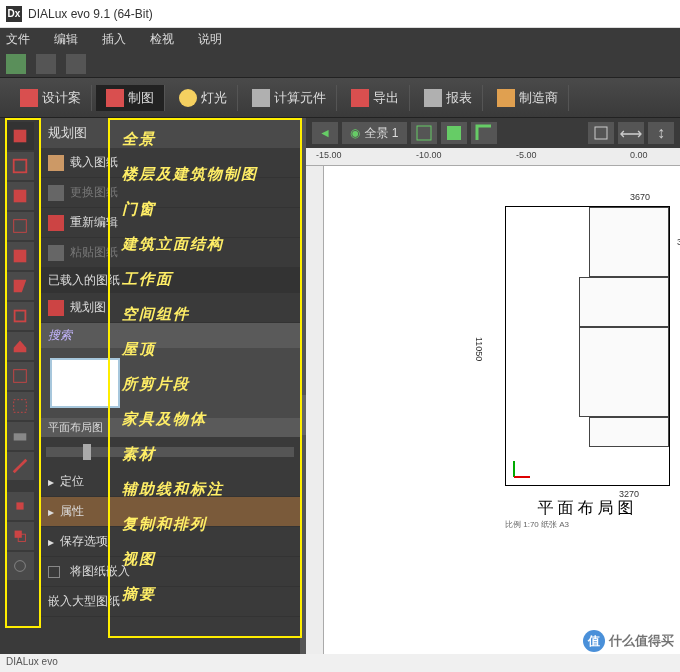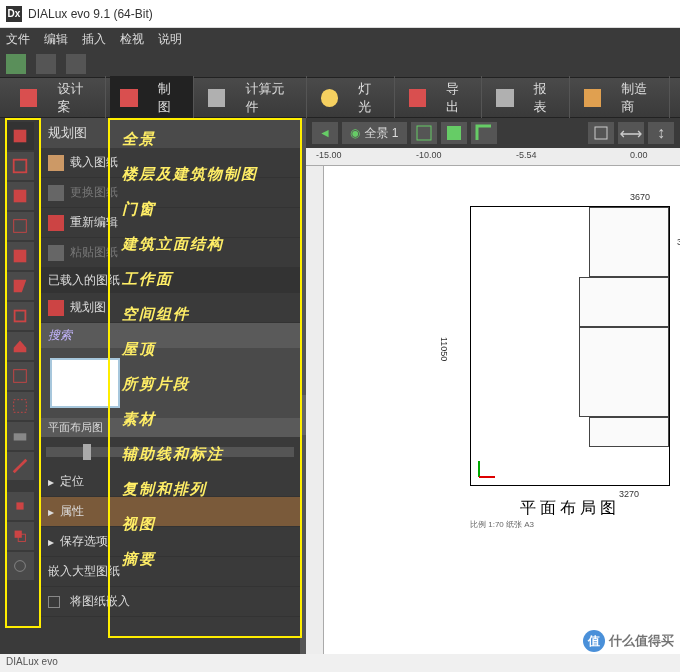--- a/index.html
+++ b/index.html
@@ -1,28 +1,28 @@
 <!DOCTYPE html>
 <html><head>
 <meta charset="utf-8">
 <style>
 * { margin: 0; padding: 0; box-sizing: border-box; font-family: "Microsoft YaHei", sans-serif; }
 body { width: 680px; height: 672px; background: #fff; overflow: hidden; position: relative; }
 
 .titlebar { height: 28px; background: #fff; display: flex; align-items: center; padding: 0 6px; font-size: 12px; color: #333; border-bottom: 1px solid #ddd; }
 .titlebar .app-icon { width: 16px; height: 16px; background: #333; color: #fff; font-size: 10px; display: flex; align-items: center; justify-content: center; margin-right: 6px; font-weight: bold; }
 
-.menubar { height: 22px; background: #3a3a3a; display: flex; align-items: center; padding: 0 6px; gap: 14px; color: #ddd; font-size: 12px; }
+.menubar { height: 22px; background: #3a3a3a; display: flex; align-items: center; padding: 0 6px; gap: 24px; color: #ddd; font-size: 12px; }
 .menubar span { cursor: pointer; }
 
 .quickbar { height: 28px; background: #3a3a3a; border-bottom: 1px solid #222; display: flex; align-items: center; padding: 0 6px; gap: 10px; }
 .qb-btn { width: 20px; height: 20px; background: #555; display: inline-block; }
 
 .maintoolbar { height: 40px; background: linear-gradient(#4a4a4a,#3a3a3a); display: flex; align-items: center; padding: 0 10px; gap: 4px; border-bottom: 1px solid #222; }
-.mt-item { display: flex; align-items: center; gap: 20px; padding: 4px 10px; color: #ddd; font-size: 13px; cursor: pointer; border-right: 1px solid #555; }
+.mt-item { display: flex; align-items: center; gap: 4px; padding: 4px 10px; color: #ddd; font-size: 13px; cursor: pointer; border-right: 1px solid #555; }
 .mt-item.active { background: #222; }
 .mt-icon { width: 18px; height: 18px; display: inline-block; }
 
 .workspace { display: flex; height: 554px; }
 .lefticons { width: 40px; background: #3a3a3a; display: flex; flex-direction: column; align-items: center; padding: 4px 0; gap: 2px; }
 .li-btn { width: 28px; height: 28px; background: #4a4a4a; cursor: pointer; display: flex; align-items: center; justify-content: center; }
 .li-btn svg { width: 18px; height: 18px; }
 
 .sidepanel { width: 260px; background: #3a3a3a; color: #ddd; font-size: 12px; position: relative; }
 .sp-header { background: #4a4a4a; padding: 6px 8px; font-size: 13px; }
@@ -36,21 +36,21 @@
 .sp-slider::after { content:""; position:absolute; left:15%; top:-3px; width:8px; height:16px; background:#aaa; }
 
 .canvas-area { flex: 1; background: #fff; position: relative; overflow: hidden; }
 .canvas-toolbar { height: 30px; background: #3a3a3a; display: flex; align-items: center; padding: 0 6px; gap: 4px; }
 .ct-btn { height: 22px; min-width: 26px; background: #555; cursor: pointer; display: flex; align-items: center; justify-content: center; }
 .ct-btn.label { color: #ddd; font-size: 12px; padding: 0 8px; }
 .ruler-h { height: 18px; background: #ededed; border-bottom: 1px solid #aaa; position: relative; font-size: 9px; color: #444; }
 .ruler-tick { position: absolute; top: 2px; }
 .ruler-v { position: absolute; left: 0; top: 48px; width: 18px; bottom: 0; background: #ededed; border-right: 1px solid #aaa; }
 .drawing { position: absolute; left: 18px; top: 48px; right: 0; bottom: 0; background: #fff; }
-.floorplan { position: absolute; right: 10px; top: 40px; width: 200px; height: 340px; }
+.floorplan { position: absolute; right: 10px; top: 40px; width: 165px; height: 340px; }
 .fp-outer { border: 1px solid #000; width: 100%; height: 280px; position: relative; }
 .fp-room { position: absolute; border: 1px solid #444; background: #fafafa; }
 .fp-dim { position: absolute; font-size: 9px; color: #333; }
 .fp-title { text-align: center; font-size: 16px; margin-top: 12px; letter-spacing: 4px; font-weight: 500; }
 .fp-subtitle { font-size: 8px; color: #666; }
 
 
 .hl-box { position: absolute; border: 2px solid #ffee00; pointer-events: none; z-index: 50; }
 .hl-left { left: 5px; top: 118px; width: 36px; height: 510px; }
 .hl-menu { left: 108px; top: 118px; width: 194px; height: 520px; }
@@ -92,26 +92,26 @@
 <div class="maintoolbar">
   <div class="mt-item">
       <span class="mt-icon" style="background:#d94f4f"></span>
       <span>设计案</span>
     </div>
   <div class="mt-item active">
       <span class="mt-icon" style="background:#d94f4f"></span>
       <span>制图</span>
     </div>
   <div class="mt-item">
+      <span class="mt-icon" style="background:#f5d060;border-radius:50%"></span>
+      <span>灯光</span>
+    </div>
+  <div class="mt-item">
       <span class="mt-icon" style="background:#b0b0b0"></span>
       <span>计算元件</span>
-    </div>
-  <div class="mt-item">
-      <span class="mt-icon" style="background:#f5d060;border-radius:50%"></span>
-      <span>灯光</span>
     </div>
   <div class="mt-item">
       <span class="mt-icon" style="background:#d94f4f"></span>
       <span>导出</span>
     </div>
   <div class="mt-item">
       <span class="mt-icon" style="background:#b0b0b0"></span>
       <span>报表</span>
     </div>
   <div class="mt-item">
@@ -228,25 +228,25 @@
     <div class="sp-section" style="background:#5a5a5a;font-style:italic;color:#c4b5fd">搜索</div>
     <div style="background:#4a4a4a;padding:4px;display:flex">
       <div class="sp-thumb"></div>
     </div>
     <div class="sp-thumblabel">平面布局图</div>
     <div class="sp-slider"></div>
     <div class="sp-row">▸ <span>定位</span></div>
     <div class="sp-row" style="background:#7a5a3a">▸ <span>属性</span></div>
     <div class="sp-row">▸ <span>保存选项</span></div>
     <div class="sp-row">
-        <span>嵌入大型图纸</span>
-      </div>
-    <div class="sp-row">
         <span style="width:12px;height:12px;border:1px solid #888;display:inline-block;margin-right:4px"></span>
         <span>将图纸嵌入</span>
+      </div>
+    <div class="sp-row">
+        <span>嵌入大型图纸</span>
       </div>
     <div class="collapse-handle"></div>
   </div>
 
   <div class="divider-v"></div>
 
   <div class="canvas-area">
     <div class="canvas-toolbar">
       <div class="ct-btn" style="color:#6c6;font-size:12px">◄</div>
       <div class="ct-btn label">
@@ -273,21 +273,21 @@
           <svg width="18" height="18">
             <rect x="3" y="3" width="12" height="12" fill="none" stroke="#ccc"></rect>
           </svg>
         </div>
       <div class="ct-btn" style="color:#ccc">⟷</div>
       <div class="ct-btn" style="color:#ccc">↕</div>
     </div>
     <div class="ruler-h">
       <span class="ruler-tick" style="left:10px">-15.00</span>
       <span class="ruler-tick" style="left:110px">-10.00</span>
-      <span class="ruler-tick" style="left:210px">-5.54</span>
+      <span class="ruler-tick" style="left:210px">-5.00</span>
       <span class="ruler-tick" style="left:324px">0.00</span>
     </div>
     <div class="ruler-v"></div>
     <div class="drawing">
       <div class="floorplan">
         <span class="fp-dim" style="top:-14px;right:20px">3670</span>
         <div class="fp-outer">
           <div class="fp-room" style="top:0;right:0;width:80px;height:70px"></div>
           <div class="fp-room" style="top:70px;right:0;width:90px;height:50px"></div>
           <div class="fp-room" style="top:120px;right:0;width:90px;height:90px"></div>
@@ -317,20 +317,21 @@
 
 <div class="popup">
   <div class="popup-item">全景</div>
   <div class="popup-item">楼层及建筑物制图</div>
   <div class="popup-item">门窗</div>
   <div class="popup-item">建筑立面结构</div>
   <div class="popup-item">工作面</div>
   <div class="popup-item">空间组件</div>
   <div class="popup-item">屋顶</div>
   <div class="popup-item">所剪片段</div>
+  <div class="popup-item">家具及物体</div>
   <div class="popup-item">素材</div>
   <div class="popup-item">辅助线和标注</div>
   <div class="popup-item">复制和排列</div>
   <div class="popup-item">视图</div>
   <div class="popup-item">摘要</div>
 </div>
 
 <div class="watermark">
   <span class="wm-circle">值</span>
   <span>什么值得买</span>

